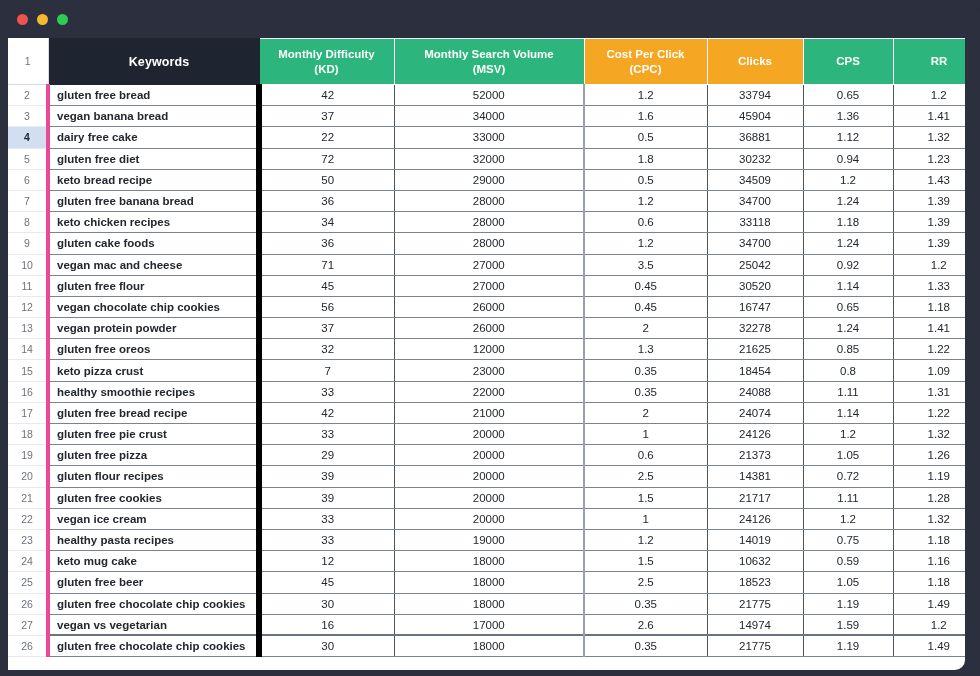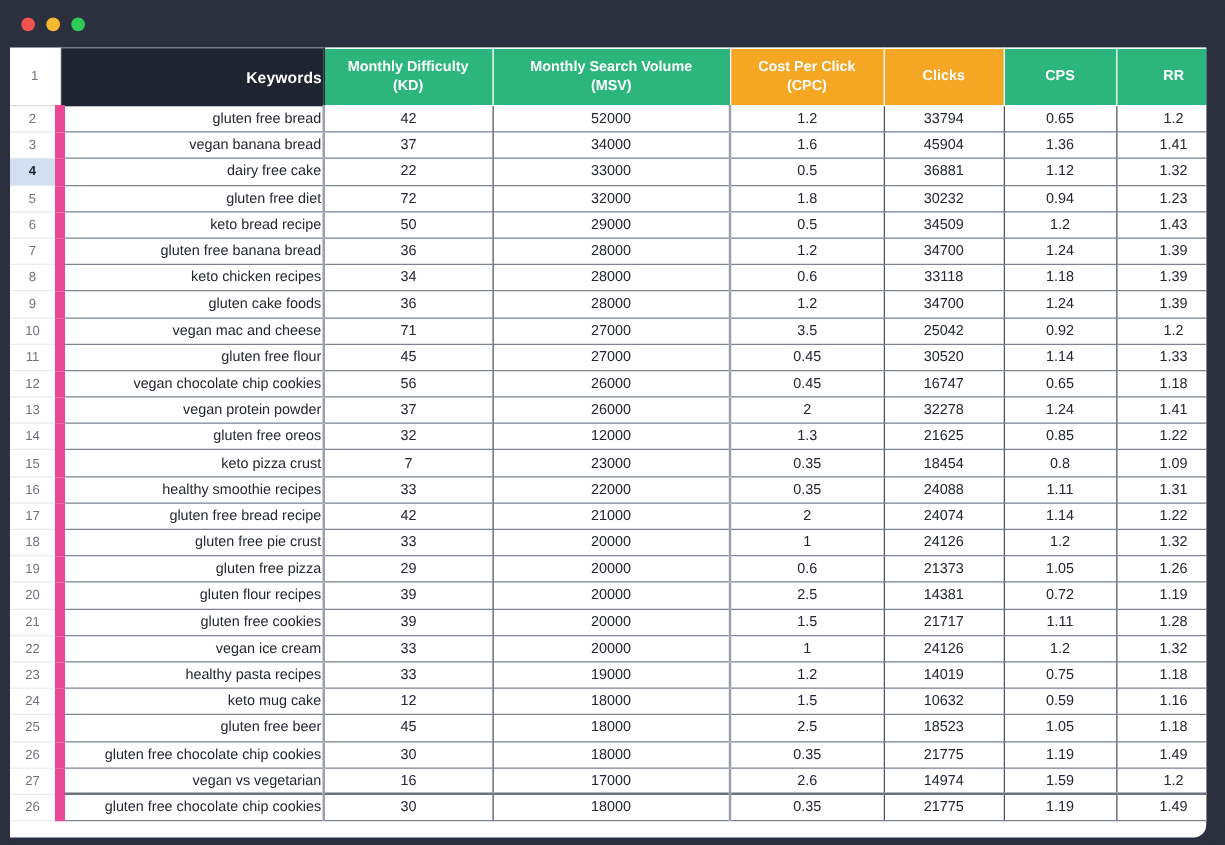--- a/index.html
+++ b/index.html
@@ -99,21 +99,21 @@
     background: #d2dff0;
     color: #1b2430;
     font-weight: bold;
   }
 
   th.kw-head {
     background: #1e2530;
     color: #ffffff;
     font-weight: bold;
     font-size: 12.5px;
-    text-align: right;
+    text-align: center;
     padding-left: 12px;
     vertical-align: middle;
     border: 1px solid #1e2530;
     letter-spacing: 0.1px;
   }
   th.metric-head {
     color: #ffffff;
     font-weight: bold;
     font-size: 11.5px;
     text-align: center;
@@ -133,32 +133,33 @@
   td.cell {
     border: 1px solid #4d5560;
     border-top-color: #7b838e;
     border-bottom-color: #7b838e;
     background: #ffffff;
     vertical-align: middle;
     font-size: 11.5px;
     color: #23272e;
   }
   td.cell-kw {
-    text-align: right;
+    text-align: left;
     padding-left: 7px;
-    border-left: 8px solid #ec4899;
+    border-left: 4px solid #ec4899;
     border-right: 2px solid #9aa1ab;
     white-space: nowrap;
     overflow: hidden;
+    font-weight: bold;
   }
   td.cell-num {
     text-align: center;
   }
   td.cell-kd {
-    border-left: 2px solid #000000;
+    border-left: 6px solid #000000;
     text-align: center;
   }
   td.cell-cpc {
     border-left: 2px solid #9aa1ab;
   }
   td.cell-rr {
     border-right: 2px solid #9aa1ab;
   }
 
   tr.pinned-row td.cell {

